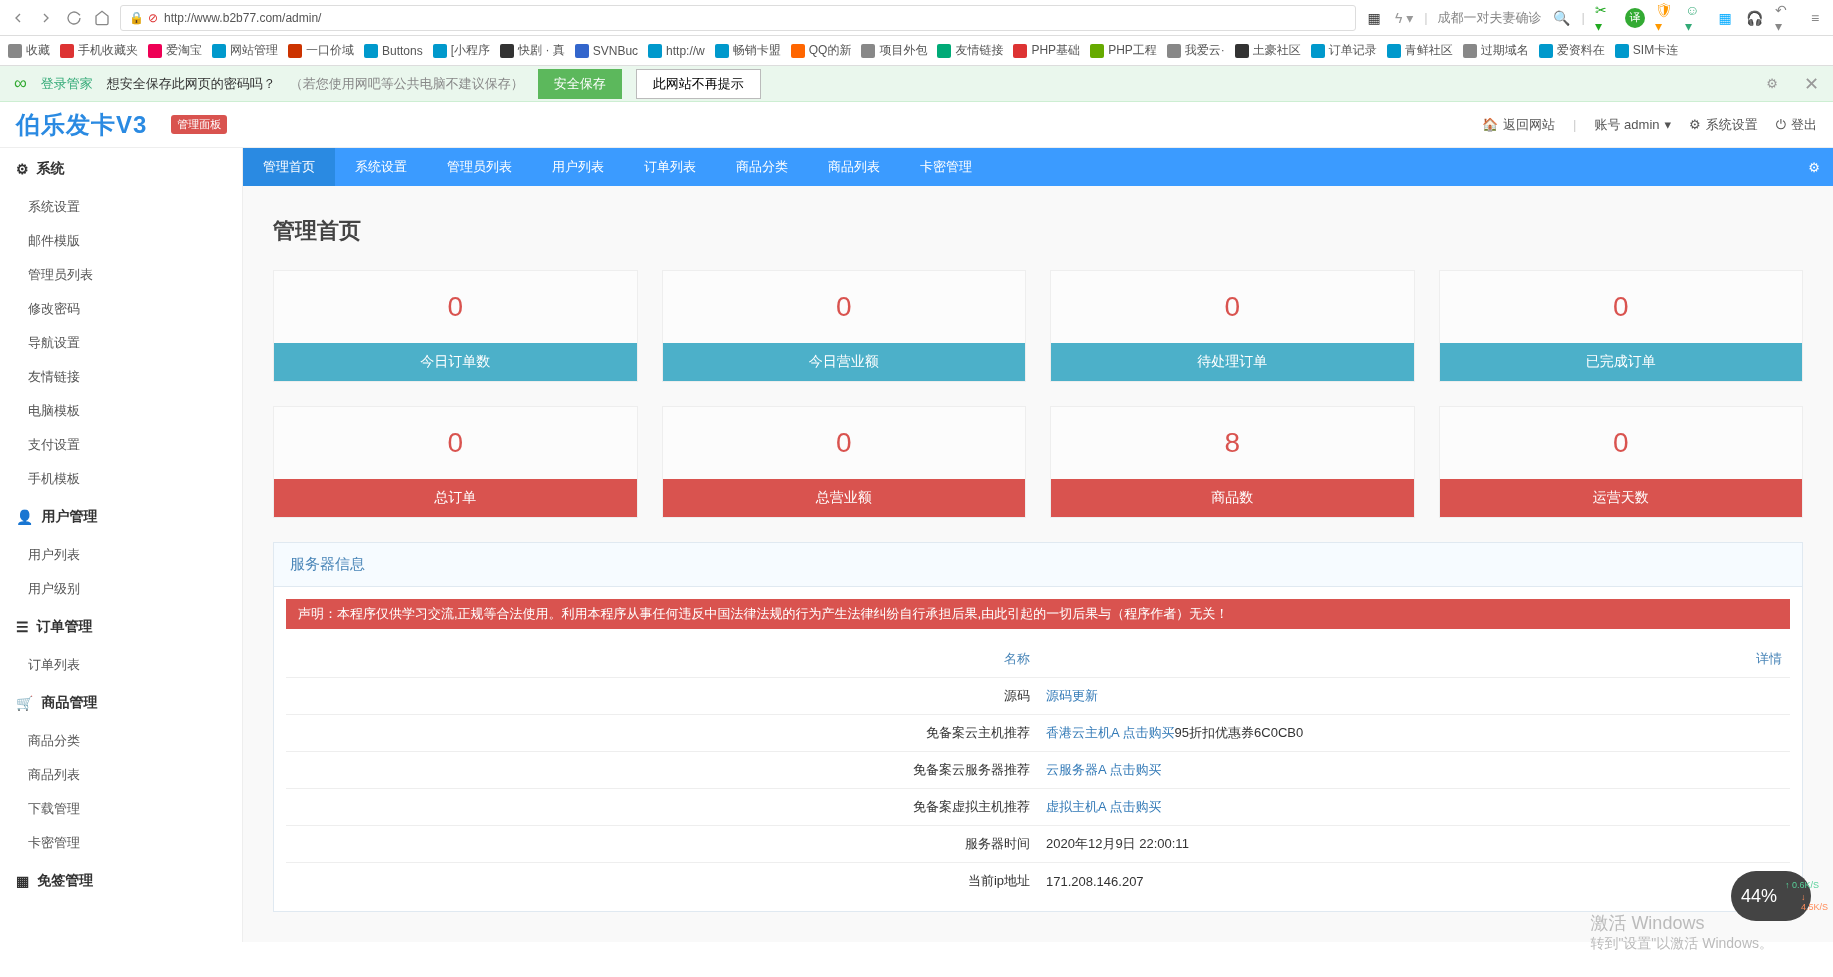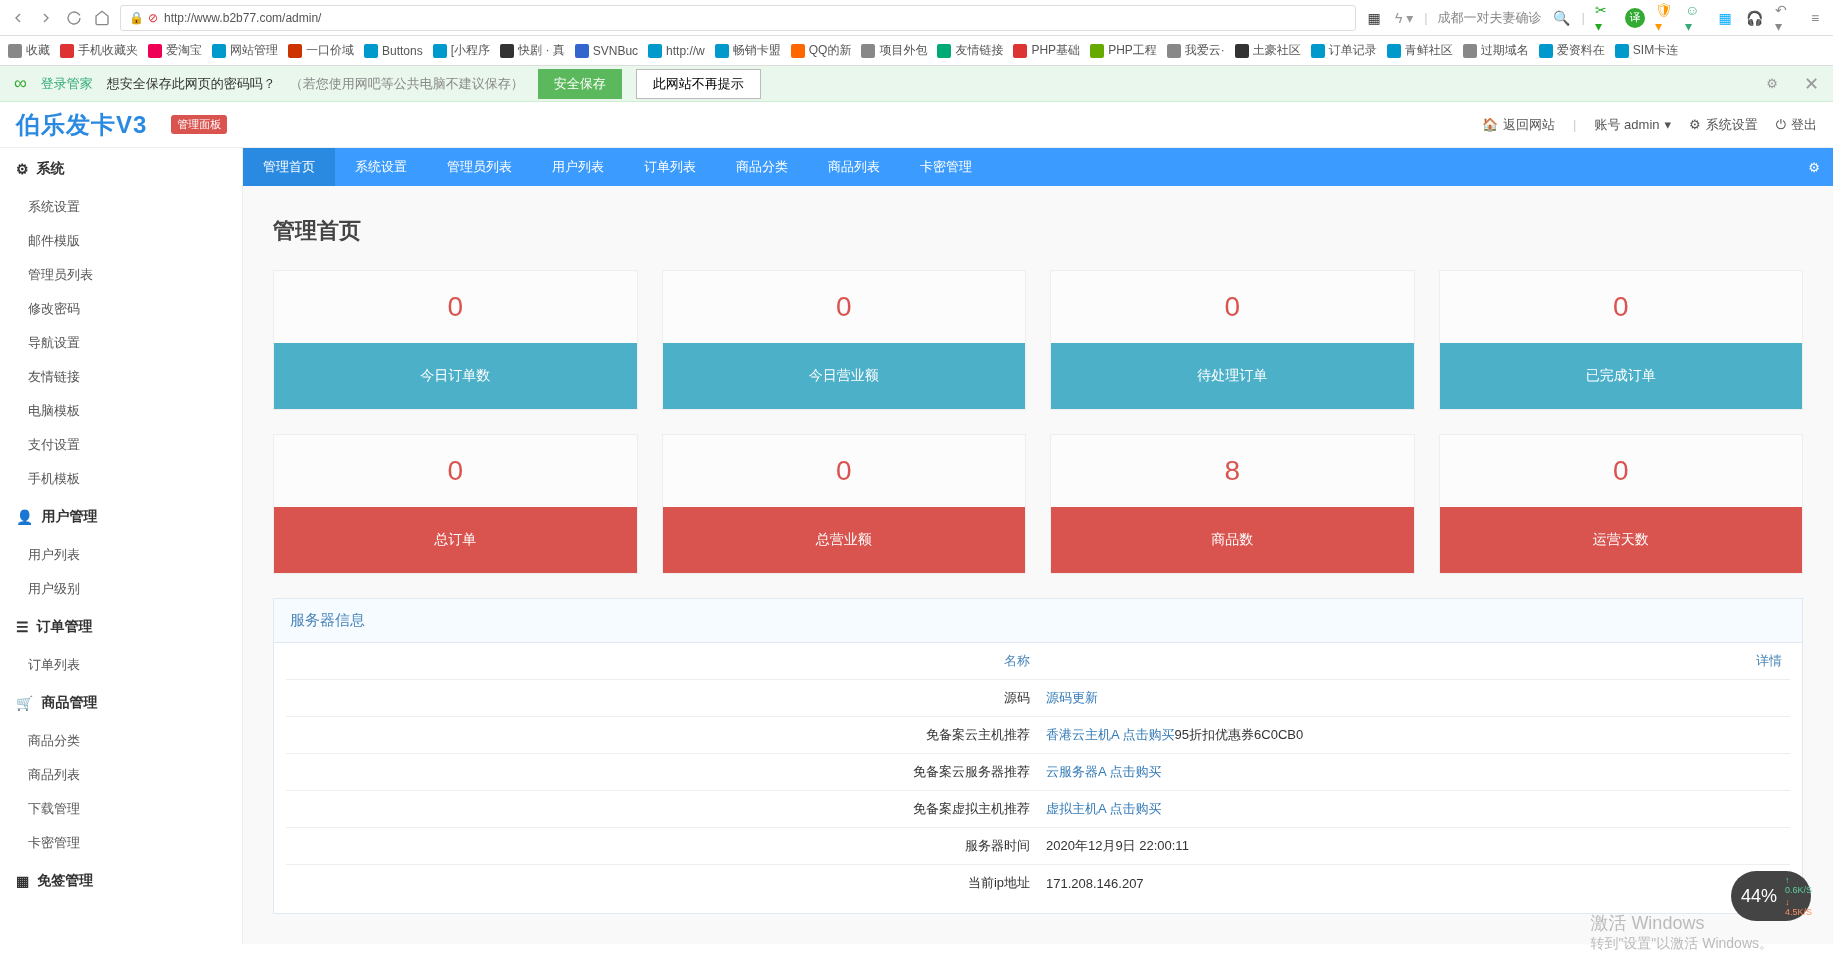--- a/index.html
+++ b/index.html
@@ -50,42 +50,42 @@
     .sidebar-item { padding: 8px 16px 8px 28px; color: #555; cursor: pointer; font-size: 13px; }
 
     
     .content { padding: 30px 30px; }
     .page-title { font-size: 22px; margin-bottom: 24px; color: #444; }
 
     
     .stats-row { display: flex; gap: 24px; margin-bottom: 24px; }
     .stat-card { flex: 1; background: #fcfcfc; border: 1px solid #eee; text-align: center; }
     .stat-value { font-size: 28px; color: #d9534f; padding: 20px 0; }
-    .stat-label { color: #fff; padding: 24px 0; font-size: 14px; }
+    .stat-label { color: #fff; padding: 10px 0; font-size: 14px; }
     .stat-label.blue { background: #4cb0c9; }
     .stat-label.red { background: #d9534f; }
 
     
     .panel { background: #fff; border: 1px solid #e0e9f1; }
     .panel-title { padding: 12px 16px; color: #4a86b8; font-size: 15px; border-bottom: 1px solid #e0e9f1; background: #f6fbff; }
     .disclaimer { background: #d9534f; color: #fff; padding: 6px 12px; margin: 12px; font-size: 13px; }
     .info-table { width: calc(100% - 24px); margin: 0 12px 12px; border-collapse: collapse; }
     .info-table th, .info-table td { text-align: left; padding: 9px 8px; border-top: 1px solid #eee; font-size: 13px; font-weight: normal; }
     .info-table th { width: 28%; text-align: right; }
     .thead th { color: #4a86b8; border-top: none; }
     .link { color: #337ab7; cursor: pointer; text-align: right; }
 
     
     .watermark { position: fixed; right: 60px; bottom: 24px; color: #bbb; text-align: left; font-size: 14px; }
     .watermark .w1 { font-size: 18px; }
     .speed-float { position: fixed; right: 22px; bottom: 56px; width: 80px; height: 50px; background: #444; border-radius: 26px; display: flex; align-items: center; padding: 0 10px; gap: 8px; }
     .speed-pct { color: #fff; font-size: 18px; }
     .speed-lines { display: flex; flex-direction: column; font-size: 9px; gap: 2px; }
     .up { color: #58d19a; }
-    .down { color: #ff8c5a; }
+    .down { color: #ff8c5a; margin-left: 16px; }
 
     svg { width: 16px; height: 16px; }
   </style>
 </head>
 <body>
 
 <div class="browser-top">
   <span class="nav-icon">
       <svg viewBox="0 0 24 24" fill="none" stroke="currentColor" stroke-width="2">
         <polyline points="15 18 9 12 15 6"></polyline>
@@ -352,20 +352,21 @@
             <div class="stat-label red">商品数</div>
           </div>
           <div class="stat-card">
             <div class="stat-value">0</div>
             <div class="stat-label red">运营天数</div>
           </div>
         </div>
 
       <div class="panel">
         <div class="panel-title">服务器信息</div>
+        <div class="disclaimer">声明：本程序仅供学习交流,正规等合法使用。利用本程序从事任何违反中国法律法规的行为产生法律纠纷自行承担后果,由此引起的一切后果与（程序作者）无关！</div>
         <table class="info-table">
           <thead class="thead">
             <tr>
               <th>名称</th>
               <th>详情</th>
             </tr>
           </thead>
           <tbody id="info_rows">
               <tr>
                 <th>源码</th>

